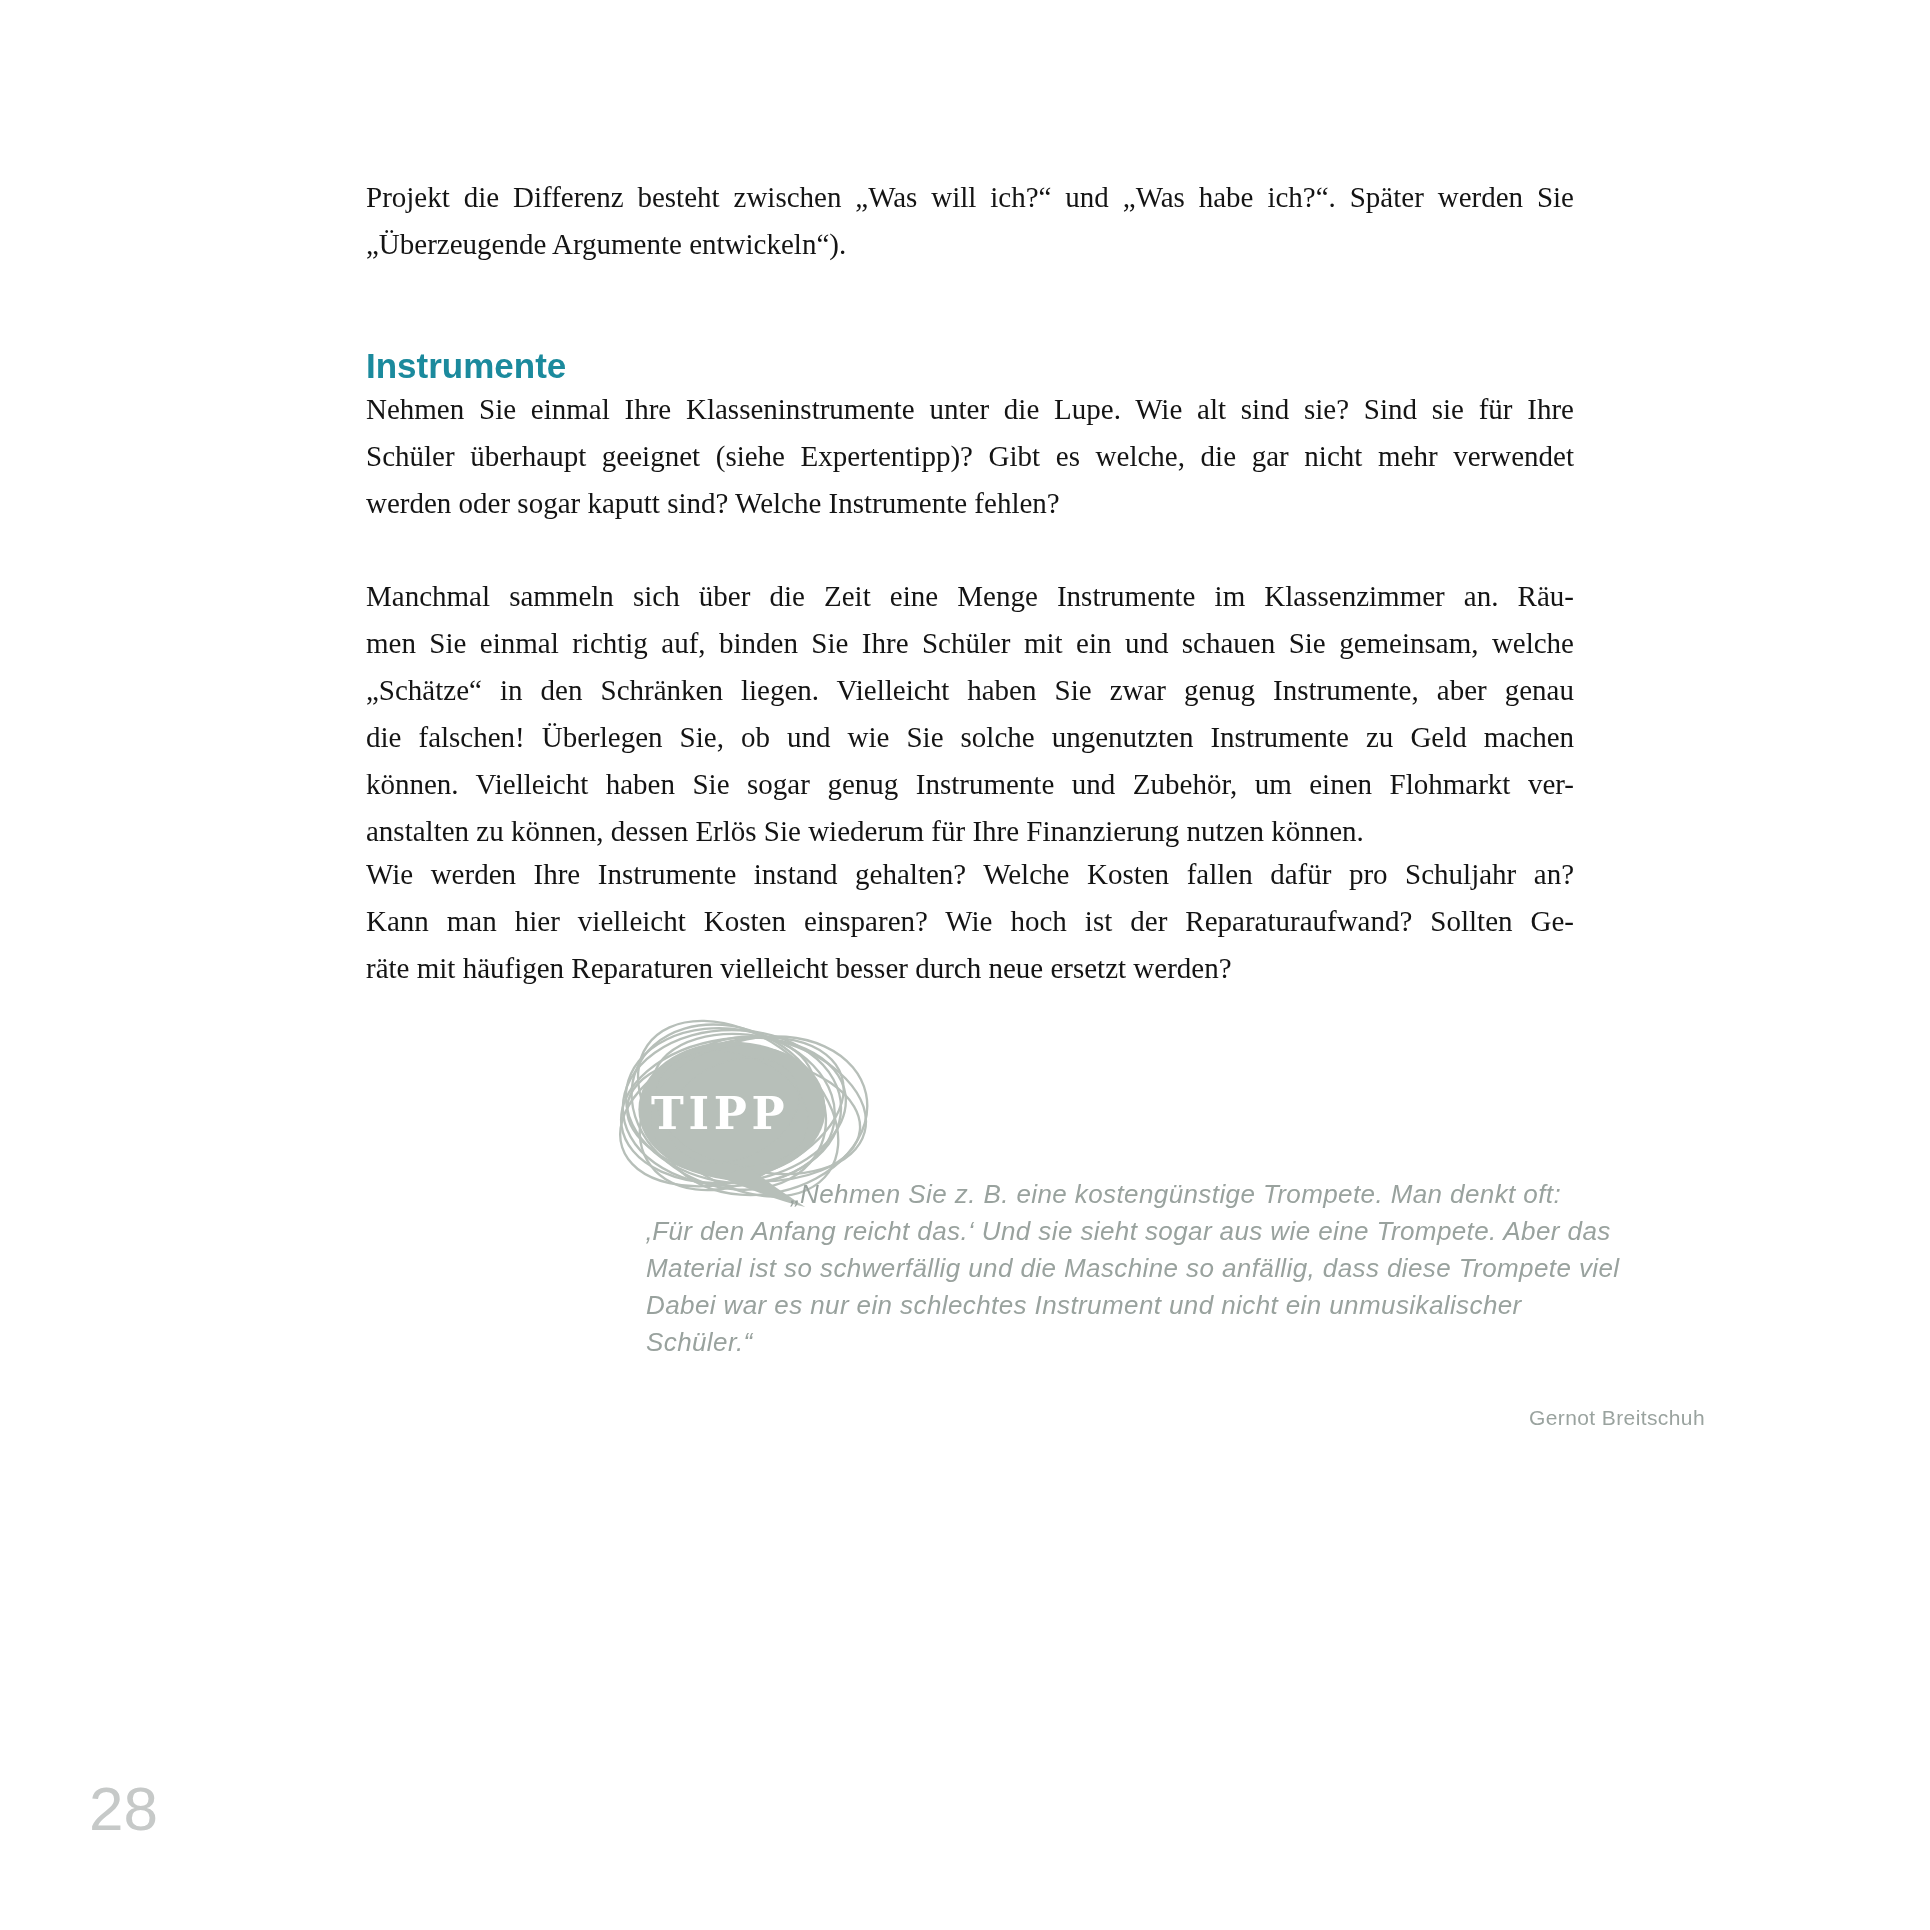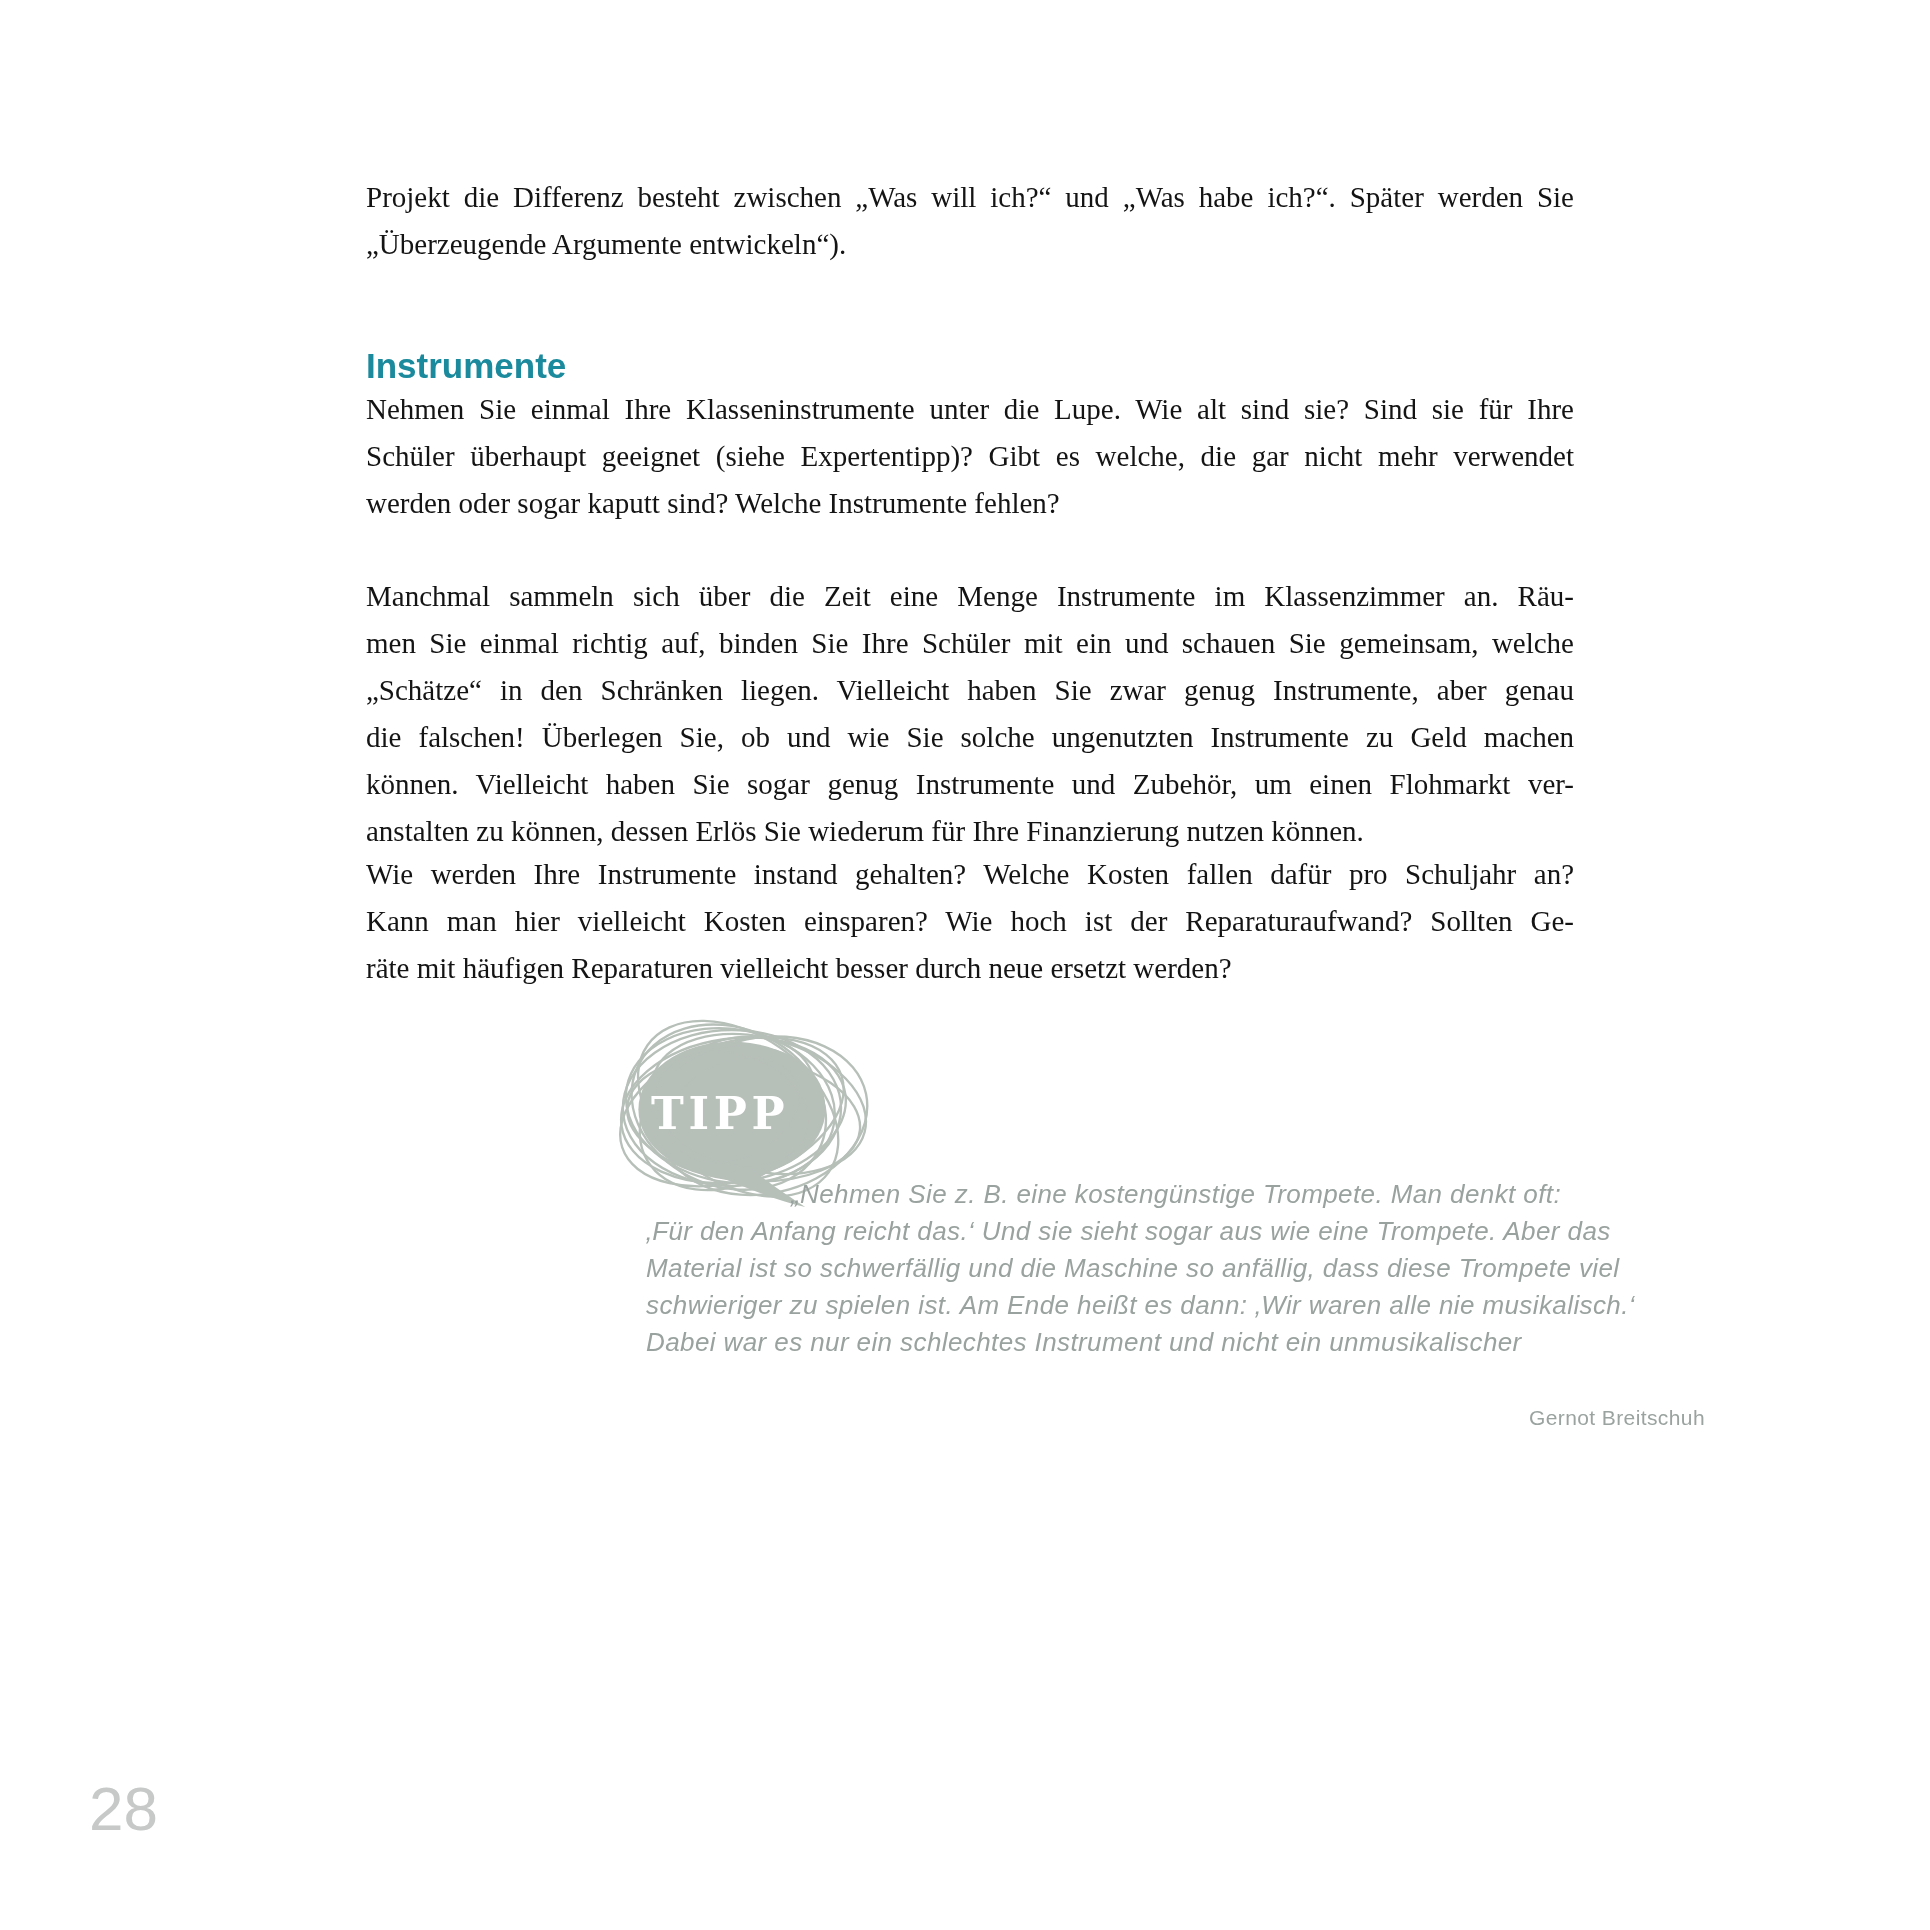--- a/index.html
+++ b/index.html
@@ -143,22 +143,22 @@
         <ellipse cx="152" cy="108" rx="88" ry="62" transform="rotate(-25 152 108)"></ellipse>
       </g>
     </svg>
   </div>
   <div class="tip-stamp-label">TIPP</div>
 
   <blockquote class="tip-quote" style="margin:0;font-style:italic;">
     <div class="line indent">„Nehmen Sie z. B. eine kostengünstige Trompete. Man denkt oft:</div>
     <div class="line">‚Für den Anfang reicht das.‘ Und sie sieht sogar aus wie eine Trompete. Aber das</div>
     <div class="line">Material ist so schwerfällig und die Maschine so anfällig, dass diese Trompete viel</div>
-    <div class="line">schwieriger zu spielen ist. Am Ende heißt es dann: ‚Wir waren alle nie musikalisch.‘</div>
     <div class="line">Dabei war es nur ein schlechtes Instrument und nicht ein unmusikalischer</div>
+    <div class="line">Schüler.“</div>
   </blockquote>
 
   <div class="tip-attribution">Gernot Breitschuh</div>
 
   <div class="page-number">28</div>
 
 </div>
 
 
 </body></html>

